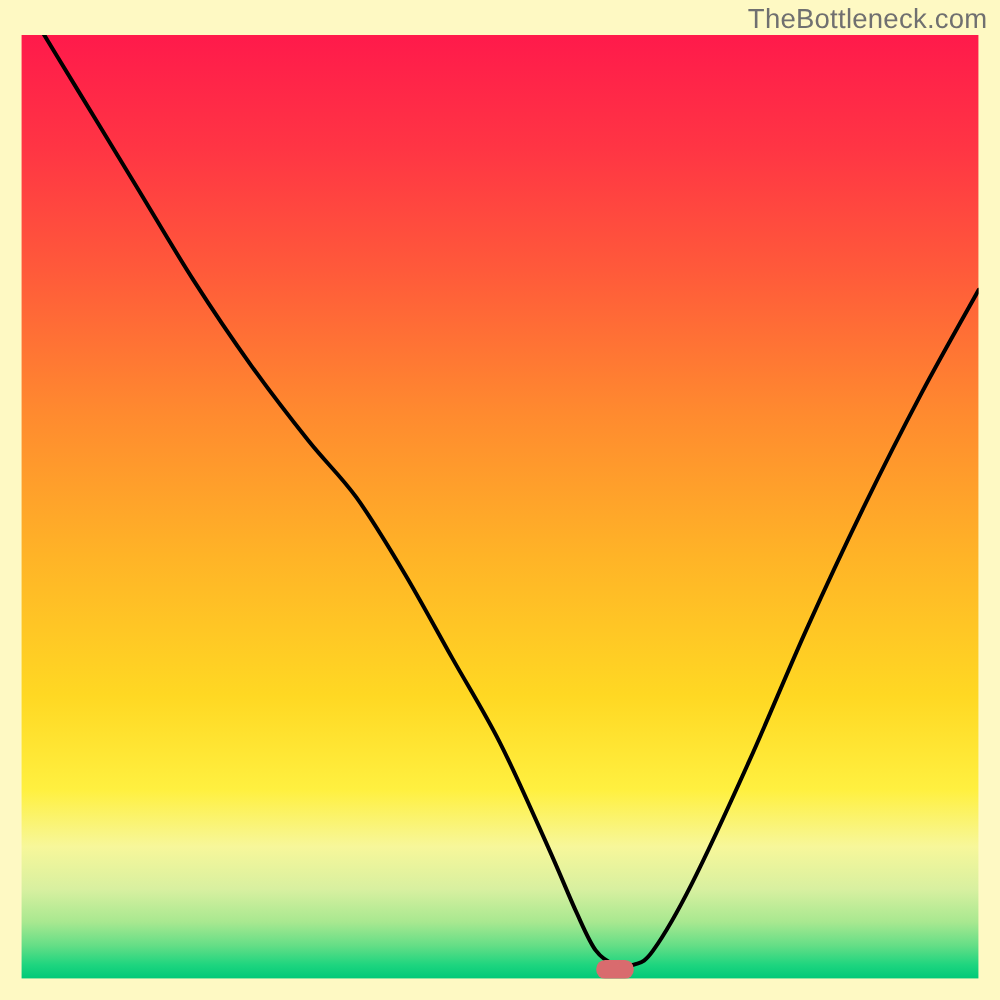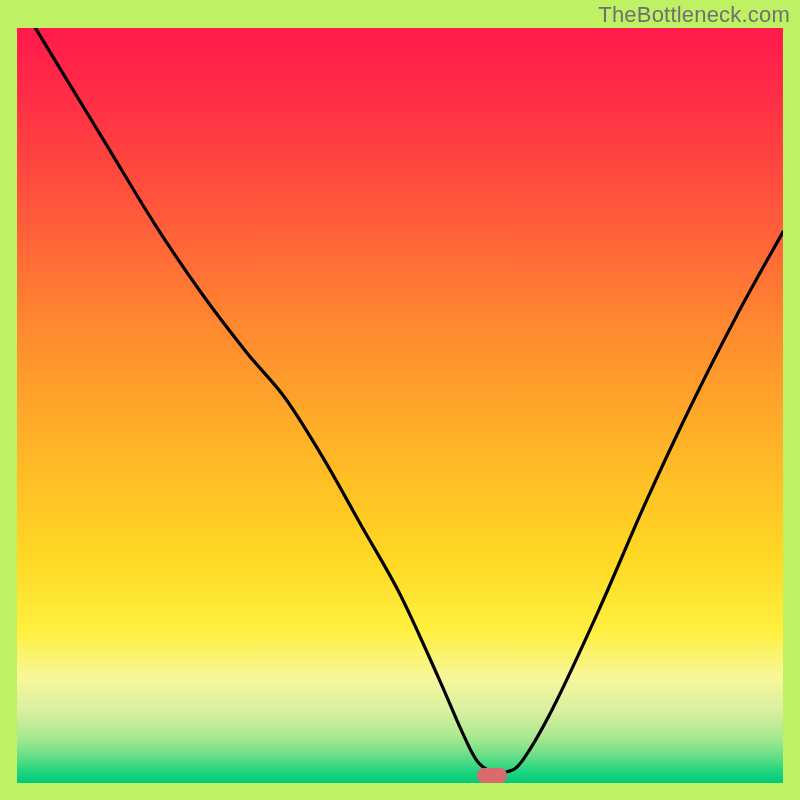--- a/index.html
+++ b/index.html
@@ -10,21 +10,21 @@
     background: #000;
     overflow: hidden;
     font-family: Arial, Helvetica, sans-serif;
   }
   .frame {
     position: absolute;
     left: 0;
     top: 0;
     width: 800px;
     height: 800px;
-    background: #bef264;
+    background: #fef9c3;
   }
   .watermark {
     position: absolute;
     top: 2px;
     right: 10px;
     color: #707070;
     font-size: 22px;
     font-weight: 400;
     letter-spacing: 0.2px;
   }

